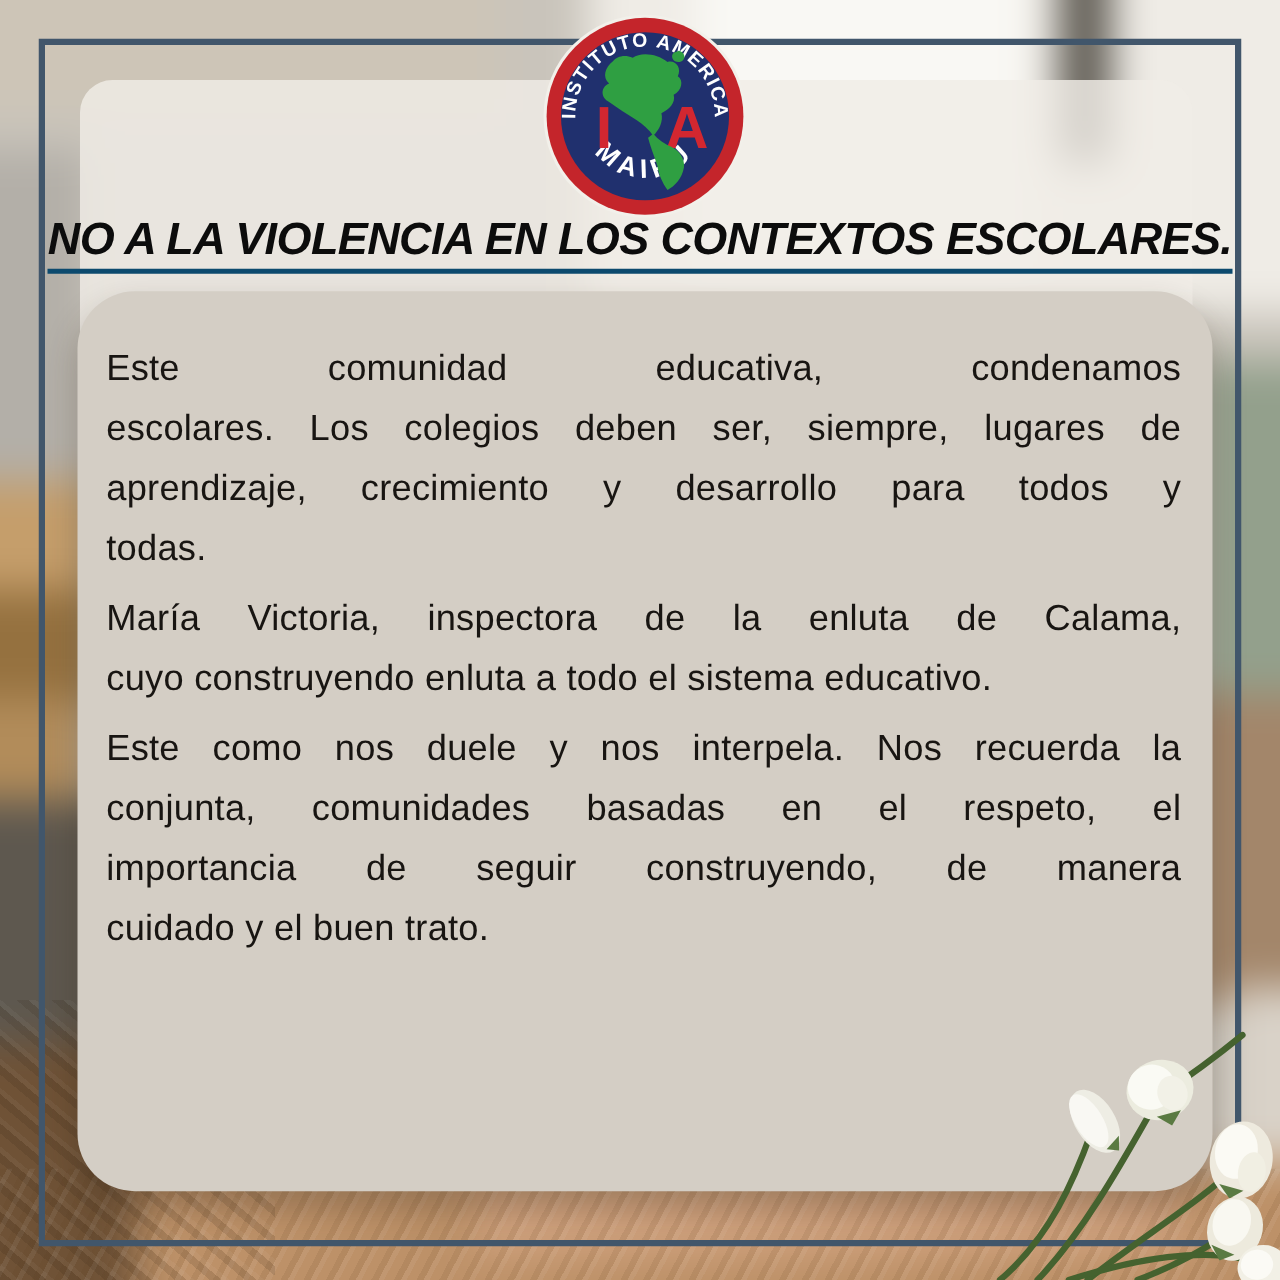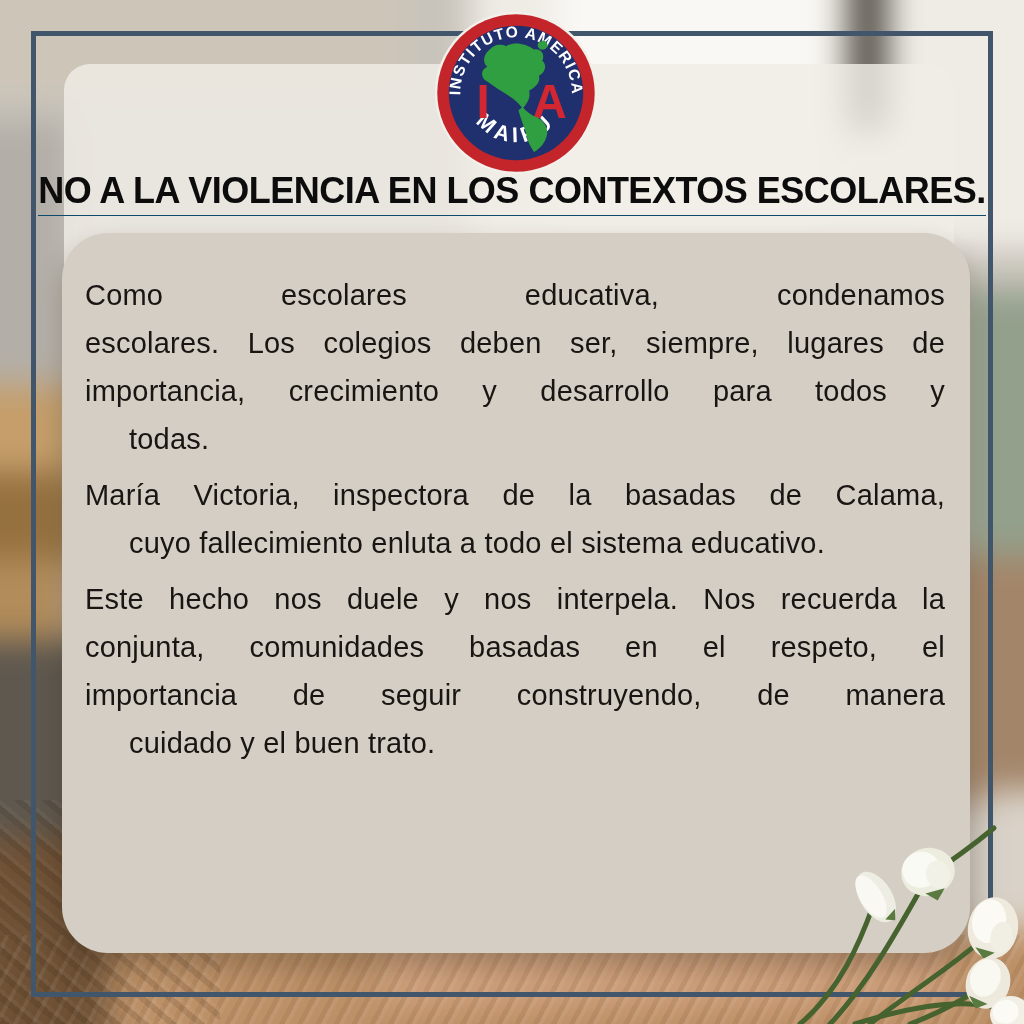--- a/index.html
+++ b/index.html
@@ -31,27 +31,27 @@
     background:repeating-linear-gradient(40deg,rgba(40,25,10,.12) 0 6px,rgba(255,255,255,.04) 6px 10px,rgba(0,0,0,0) 10px 18px);}
   
   .panel{position:absolute;left:64px;top:64px;width:890px;height:560px;z-index:1;
          border-radius:26px;background:rgba(240,237,230,.82);}
   .card{position:absolute;left:62px;top:233px;width:908px;height:720px;z-index:2;
         border-radius:46px;background:#d4cec5;box-shadow:0 14px 26px rgba(55,40,25,.28);}
   .card-text{position:absolute;left:23px;right:25px;top:38px;color:#181512;
         font-size:29px;line-height:48px;letter-spacing:.2px;}
   .para{margin:0 0 8px 0;}
   .jline{text-align:justify;text-align-last:justify;}
-  .jlast{text-align-last:left;margin-left:44px;}
+  .jlast{text-align-last:left;}
   .frame{position:absolute;left:31px;top:31px;right:31px;bottom:27px;z-index:3;
          border:5px solid #41566b;pointer-events:none;}
   .logo{position:absolute;left:434px;top:11px;width:164px;height:164px;z-index:4;}
   .title{position:absolute;left:30px;right:30px;top:170px;z-index:2;text-align:center;
          font-weight:bold;font-size:36px;letter-spacing:-.5px;color:#0c0c0c;white-space:nowrap;}
-  .title-inner{display:inline-block;border-bottom:1px solid #0c4a6e;padding-bottom:3px;}
+  .title-inner{display:inline-block;border-bottom:4px solid #0c4a6e;padding-bottom:3px;font-style:italic;}
   .roses{position:absolute;left:760px;top:820px;width:264px;height:204px;z-index:5;}
 </style>
 </head>
 <body>
 
 <div class="stage">
 
   <div class="photo">
     <div class="blobs">
       <div class="b-base"></div>
@@ -73,31 +73,31 @@
     </div>
     <div class="grain"></div>
     <div class="grain2"></div>
   </div>
 
   <div class="panel"></div>
 
   <div class="card">
     <div class="card-text">
         <div class="para">
-          <div class="jline">Como escolares educativa, condenamos</div>
+          <div class="jline">Este comunidad educativa, condenamos</div>
           <div class="jline">escolares. Los colegios deben ser, siempre, lugares de</div>
-          <div class="jline">importancia, crecimiento y desarrollo para todos y</div>
+          <div class="jline">aprendizaje, crecimiento y desarrollo para todos y</div>
           <div class="jline jlast">todas.</div>
         </div>
         <div class="para">
-          <div class="jline">María Victoria, inspectora de la basadas de Calama,</div>
-          <div class="jline jlast">cuyo fallecimiento enluta a todo el sistema educativo.</div>
+          <div class="jline">María Victoria, inspectora de la enluta de Calama,</div>
+          <div class="jline jlast">cuyo construyendo enluta a todo el sistema educativo.</div>
         </div>
         <div class="para">
-          <div class="jline">Este hecho nos duele y nos interpela. Nos recuerda la</div>
+          <div class="jline">Este como nos duele y nos interpela. Nos recuerda la</div>
           <div class="jline">conjunta, comunidades basadas en el respeto, el</div>
           <div class="jline">importancia de seguir construyendo, de manera</div>
           <div class="jline jlast">cuidado y el buen trato.</div>
         </div>
       </div>
   </div>
 
   <div class="frame"></div>
 
   <svg class="logo" viewBox="0 0 200 200">

